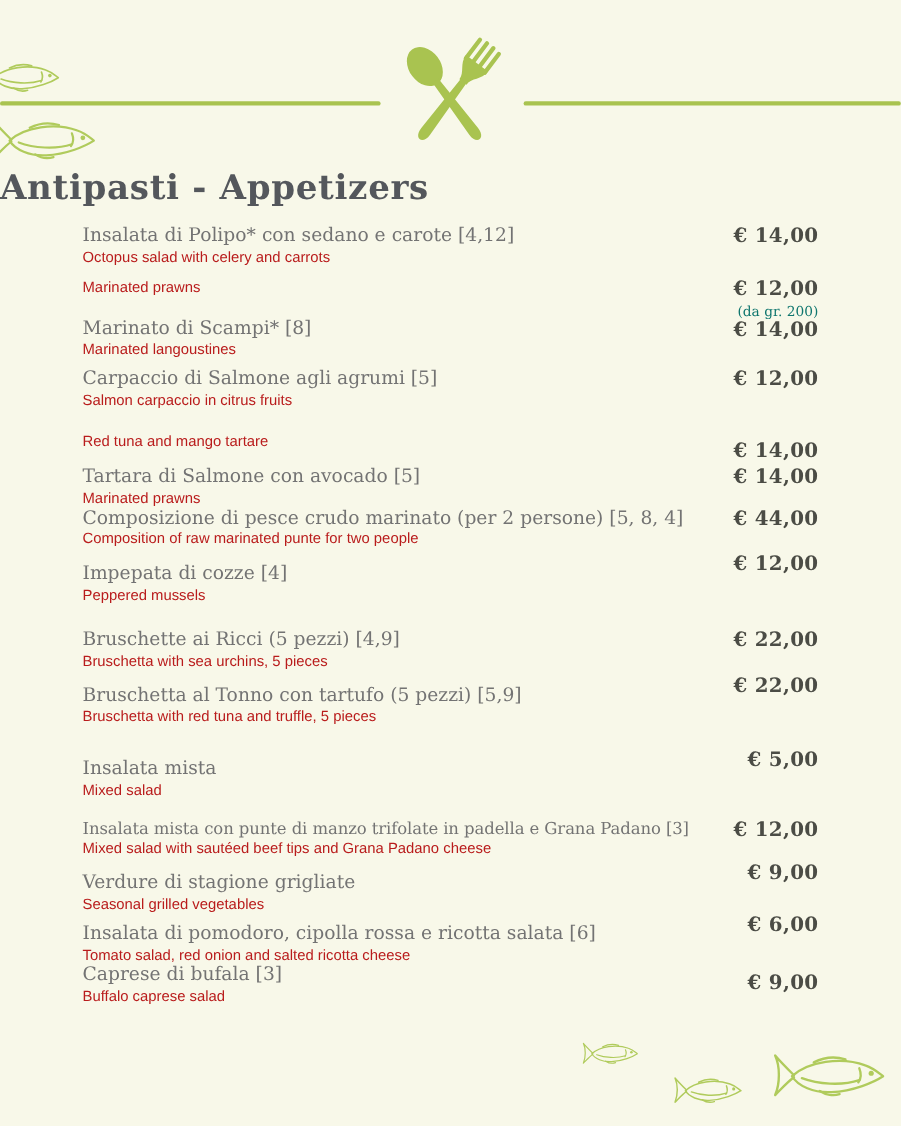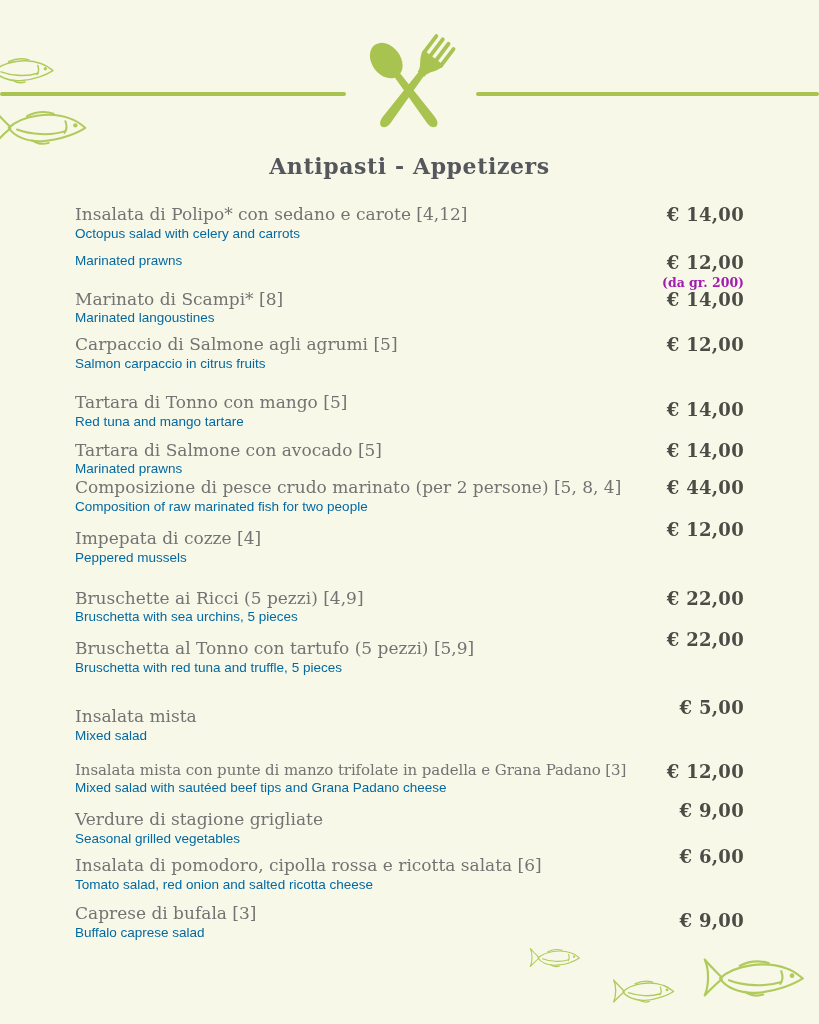--- a/index.html
+++ b/index.html
@@ -8,40 +8,40 @@
     background:#f8f8e9;
     font-family:"DejaVu Serif",serif;
     -webkit-font-smoothing:antialiased;
   }
   
   .rule{position:absolute;top:92px;height:3.5px;background:#a9c350;border-radius:2px;}
   .rule-left{left:0;width:346px;}
   .rule-right{left:476px;right:0;}
   .utensils{position:absolute;left:50%;top:18px;transform:translateX(-50.8%);width:150px;height:150px;}
   .page-title{
-    position:absolute;top:153px;left:0;width:100%;text-align:center;
-    font-size:22px;font-weight:bold;color:#54575c;letter-spacing:.6px;
+    position:absolute;top:153px;left:0;width:100%;text-align:left;
+    font-size:31px;font-weight:bold;color:#54575c;letter-spacing:.6px;
   }
   
   .fish{position:absolute;color:#b0cb5c;}
   .fish-top-1{left:-18px;top:54px;width:76px;height:32px;}
   .fish-top-2{left:-8px;top:106px;width:100px;height:42px;}
   .fish-bot-1{left:529px;top:946px;width:54px;height:23px;}
   .fish-bot-2{left:612px;top:977px;width:66px;height:28px;}
   .fish-bot-3{left:702px;top:955px;width:108px;height:45px;}
   
   .menu{position:absolute;top:204px;left:75px;right:75px;}
   .row{display:flex;justify-content:space-between;align-items:flex-start;}
   .item-text{min-width:0;}
   .item-name{font-size:17px;line-height:1.22;color:#737373;white-space:nowrap;}
   .row-long .item-name{font-size:15px;letter-spacing:-.1px;}
-  .item-desc{font-family:"Liberation Sans","DejaVu Sans",sans-serif;font-size:13.5px;line-height:1.18;color:#0369a1;margin-top:1px;}
+  .item-desc{font-family:"Liberation Sans","DejaVu Sans",sans-serif;font-size:13.5px;line-height:1.18;color:#b91c1c;margin-top:1px;}
   .price-block{flex:none;position:relative;text-align:center;padding-left:14px;}
   .price{font-size:18px;font-weight:bold;color:#4b4c45;white-space:nowrap;letter-spacing:.3px;}
-  .price-note{position:absolute;right:0;bottom:calc(100% - 1px);font-size:12.5px;font-weight:bold;color:#a21caf;white-space:nowrap;}
+  .price-note{position:absolute;right:0;bottom:calc(100% - 1px);font-size:12.5px;font-weight:normal;color:#0f766e;white-space:nowrap;}
   .price-up .price{transform:translateY(-9px);}
   .price-down .price{transform:translateY(7px);}
 </style>
 </head>
 <body>
 
 <svg width="0" height="0" style="position:absolute">
   <symbol id="fish-sym" viewBox="0 0 120 50">
     <g fill="none" stroke="currentColor" stroke-width="2.4" stroke-linecap="round" stroke-linejoin="round">
       <path d="M22 25 C14 17 8 11 3 5 C8 16 8 33 3 45 C9 39 15 32 22 27"></path>
@@ -125,42 +125,41 @@
       <div class="item-name">Carpaccio di Salmone agli agrumi [5]</div>
       <div class="item-desc">Salmon carpaccio in citrus fruits</div>
     </div>
     <div class="price-block">
       <div class="price">€ 12,00</div>
     </div>
   </div>
 
   <div class="row price-down" style="margin-top:20px">
     <div class="item-text">
-      <div class="item-name">Tartara di Tonno con mango [5]</div>
       <div class="item-desc">Red tuna and mango tartare</div>
     </div>
     <div class="price-block">
       <div class="price">€ 14,00</div>
     </div>
   </div>
 
   <div class="row" style="margin-top:10px">
     <div class="item-text">
       <div class="item-name">Tartara di Salmone con avocado [5]</div>
       <div class="item-desc">Marinated prawns</div>
     </div>
     <div class="price-block">
       <div class="price">€ 14,00</div>
     </div>
   </div>
 
   <div class="row" style="">
     <div class="item-text">
       <div class="item-name">Composizione di pesce crudo marinato (per 2 persone) [5, 8, 4]</div>
-      <div class="item-desc">Composition of raw marinated fish for two people</div>
+      <div class="item-desc">Composition of raw marinated punte for two people</div>
     </div>
     <div class="price-block">
       <div class="price">€ 44,00</div>
     </div>
   </div>
 
   <div class="row price-up" style="margin-top:13px">
     <div class="item-text">
       <div class="item-name">Impepata di cozze [4]</div>
       <div class="item-desc">Peppered mussels</div>
@@ -223,21 +222,21 @@
   <div class="row price-up" style="margin-top:9px">
     <div class="item-text">
       <div class="item-name">Insalata di pomodoro, cipolla rossa e ricotta salata [6]</div>
       <div class="item-desc">Tomato salad, red onion and salted ricotta cheese</div>
     </div>
     <div class="price-block">
       <div class="price">€ 6,00</div>
     </div>
   </div>
 
-  <div class="row price-down" style="margin-top:10px">
+  <div class="row price-down" style="">
     <div class="item-text">
       <div class="item-name">Caprese di bufala [3]</div>
       <div class="item-desc">Buffalo caprese salad</div>
     </div>
     <div class="price-block">
       <div class="price">€ 9,00</div>
     </div>
   </div>
 
 </div>

